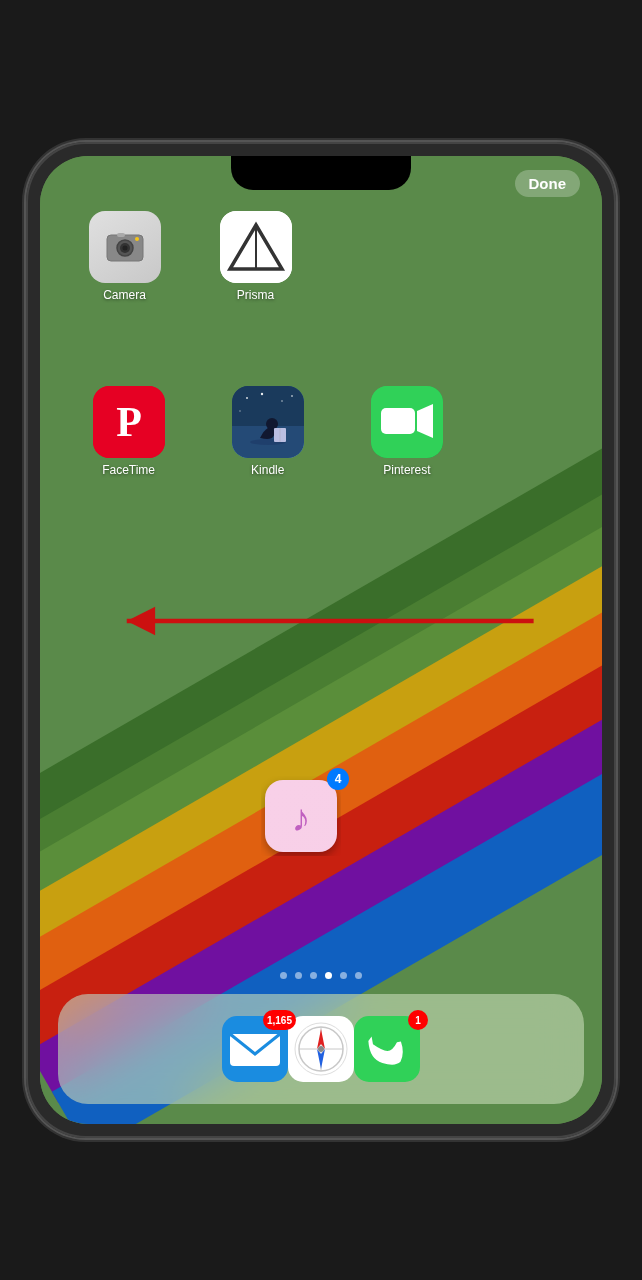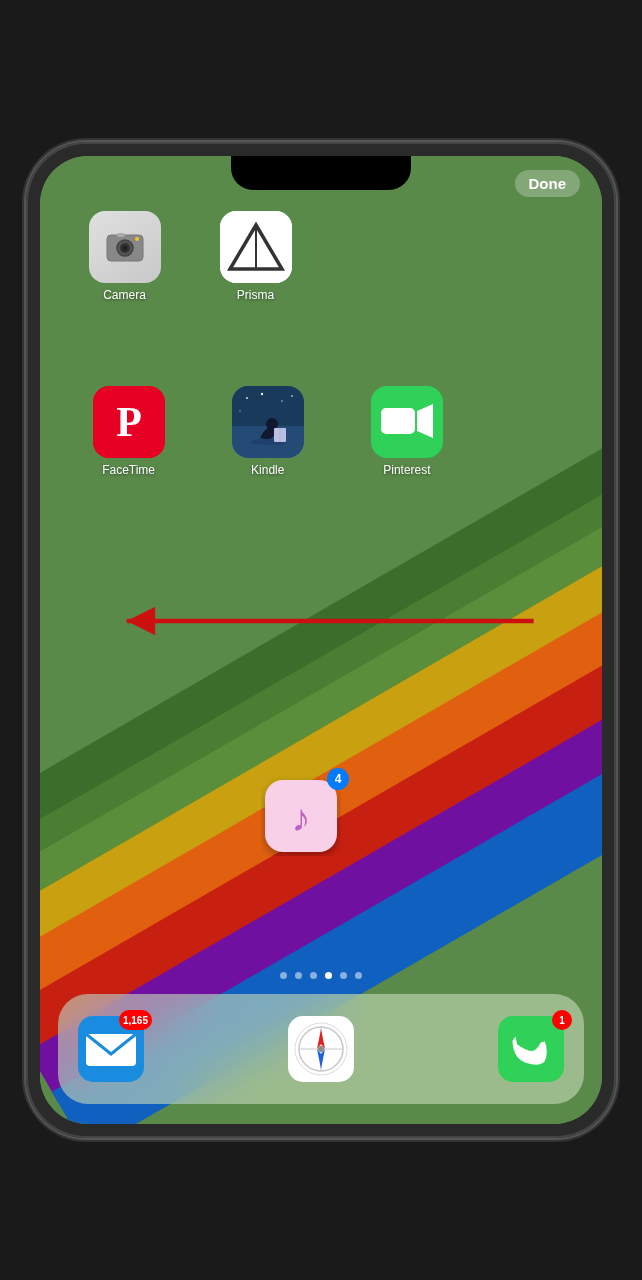--- a/index.html
+++ b/index.html
@@ -247,24 +247,23 @@
       position: absolute;
       bottom: 20px;
       left: 18px;
       right: 18px;
       height: 110px;
       background: rgba(200,220,185,0.6);
       backdrop-filter: blur(20px);
       border-radius: 30px;
       display: flex;
       align-items: center;
-      justify-content: space-between;
+      justify-content: center;
       padding: 0 20px;
       z-index: 20;
-      gap: 34px;
     }
 
     .dock-item {
       display: flex;
       flex-direction: column;
       align-items: center;
       position: relative;
       cursor: pointer;
     }
 

